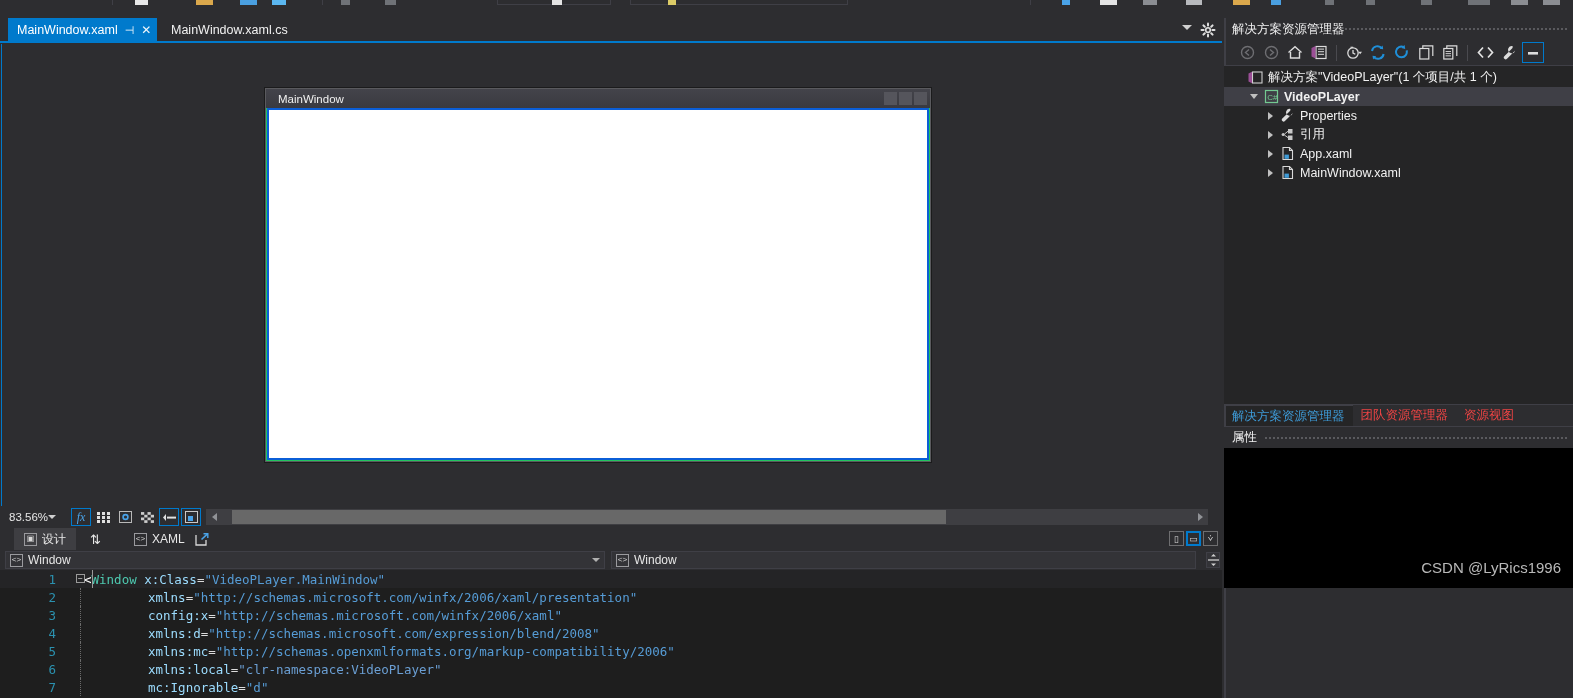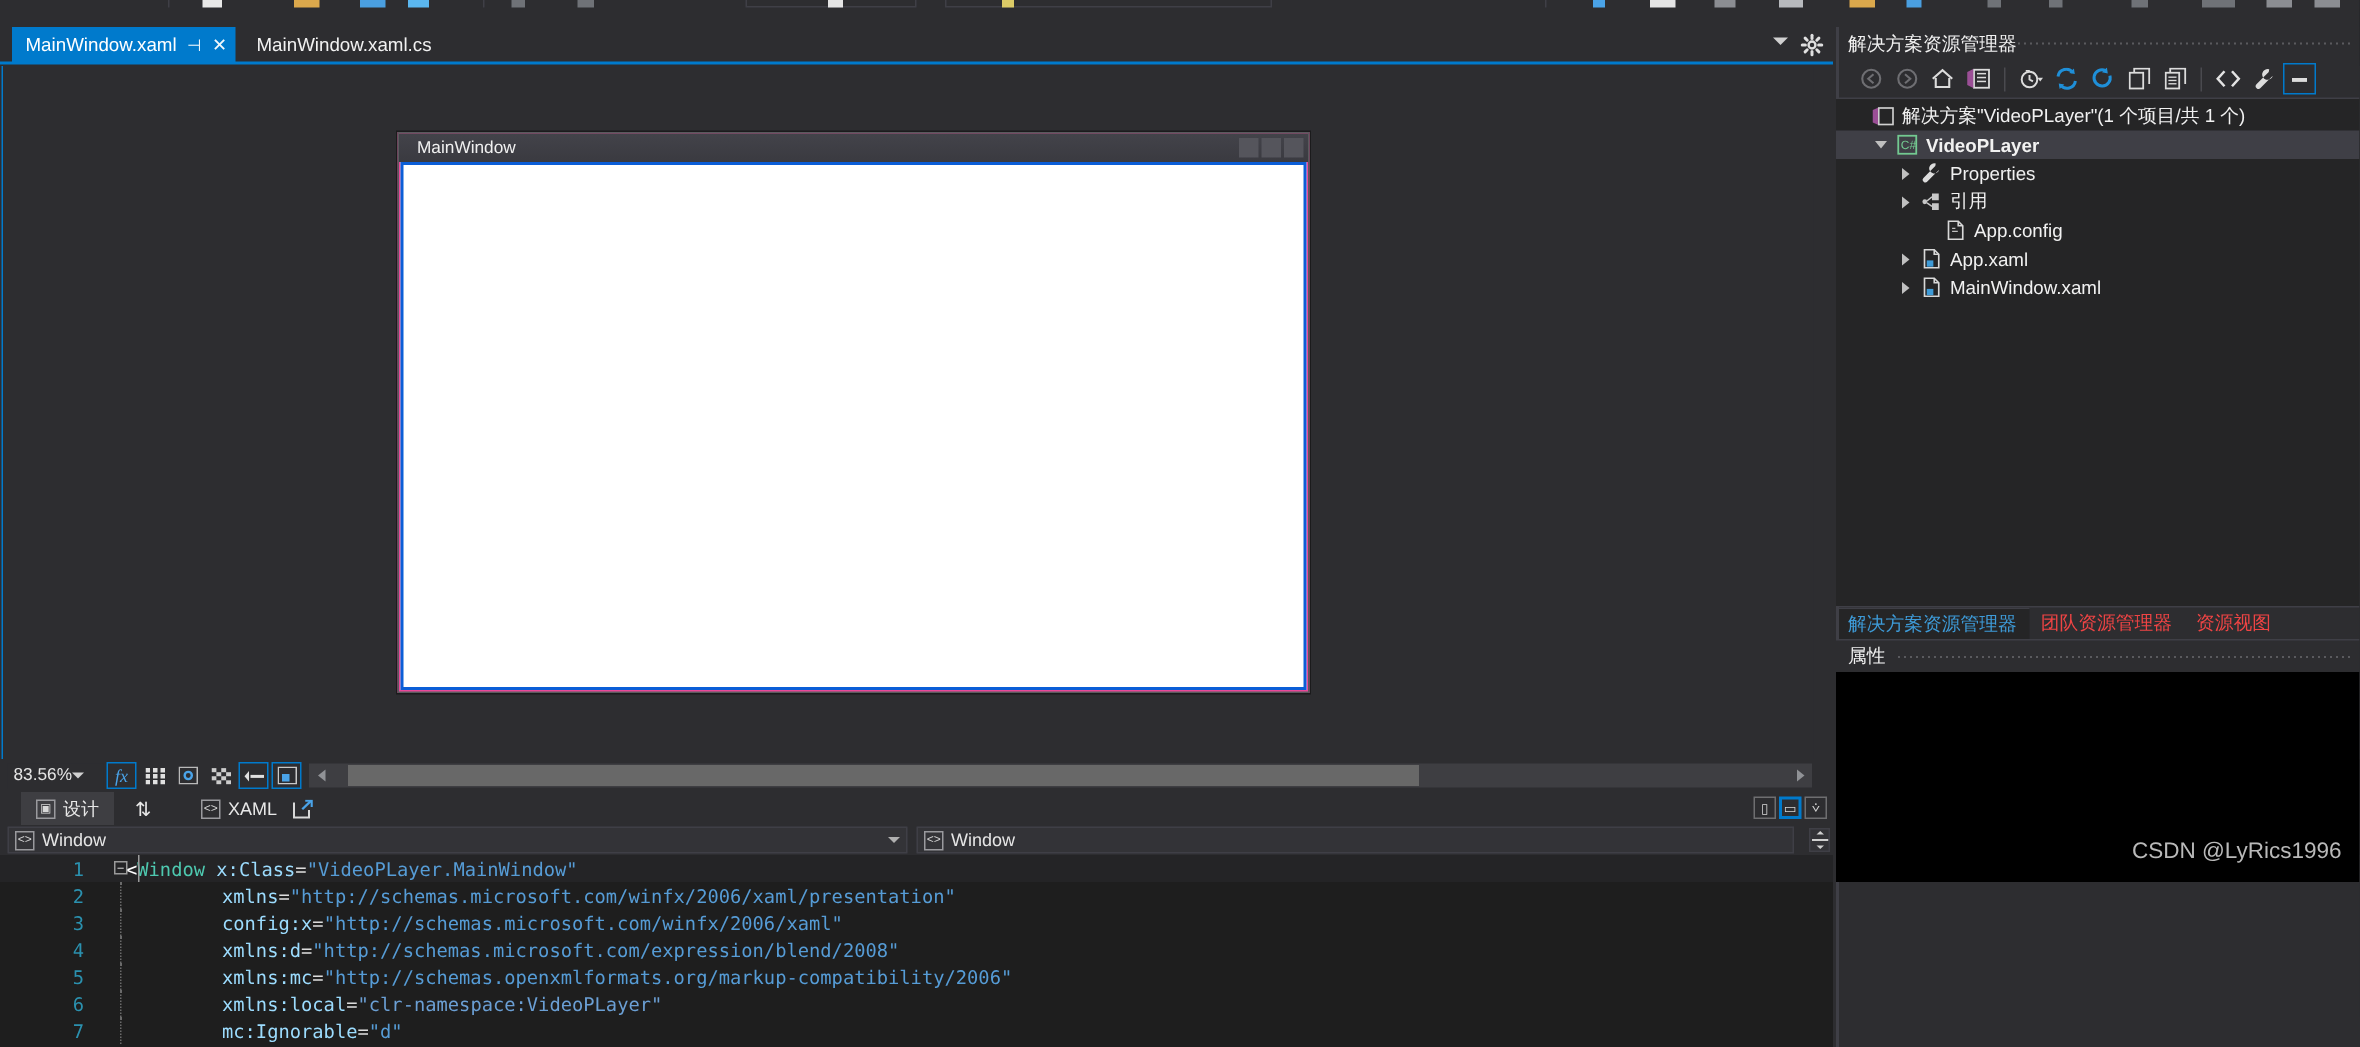--- a/index.html
+++ b/index.html
@@ -83,22 +83,22 @@
     border-right: 0;
     overflow: hidden;
   }
   .designer::before {
     content: ""; position: absolute; left: 0; top: 0; right: 0; bottom: 0;
     background: #2d2d30;
   }
   .preview-window {
     position: absolute;
     left: 263px; top: 44px;
-    width: 608px; height: 374px;
-    background: #ec4899;
+    width: 666px; height: 374px;
+    background: #22c55e;
     border: 1px solid #5a5a5e;
     box-shadow: 0 0 0 1px #1b1b1c;
   }
   .pw-title {
     position: absolute; left: 0; top: 0; height: 19px; width: 100%;
     display: flex; align-items: center;
     color: #f0f0f0; font-size: 11.5px;
     padding-left: 12px;
     background: linear-gradient(#43434a, #3a3a40);
   }
@@ -736,31 +736,20 @@
           <span class="ticon">
             <svg width="15" height="15" viewBox="0 0 15 15">
               <rect x="8" y="2" width="4.5" height="4.5" fill="#c8c8c8"></rect>
               <rect x="8" y="8.5" width="4.5" height="4.5" fill="#c8c8c8"></rect>
               <circle cx="3.2" cy="7.5" r="1.6" fill="#c8c8c8"></circle>
               <path d="M4.6 7 L8 4.2 M4.6 8.2 L8 10.6" stroke="#c8c8c8" stroke-width="1"></path>
             </svg>
           </span>
           <span class="tlabel">引用</span>
         </div>
-        <div class="tnode" style="padding-left: 54px;">
-          <span class="tw"></span>
-          <span class="ticon">
-            <svg width="15" height="15" viewBox="0 0 15 15">
-              <path d="M3 1.5 L9.5 1.5 L12.5 4.5 L12.5 13.5 L3 13.5 Z" fill="none" stroke="#d8d8d8" stroke-width="1.1"></path>
-              <path d="M9.5 1.5 L9.5 4.5 L12.5 4.5" fill="none" stroke="#d8d8d8" stroke-width="1.1"></path>
-              <path d="M5.4 6.2 L7.6 6.2 M5.4 8.2 L9.2 8.2" stroke="#c0c0c0" stroke-width="0.9"></path>
-            </svg>
-          </span>
-          <span class="tlabel">App.config</span>
-        </div>
         <div class="tnode" style="padding-left: 38px;">
           <span class="tw">
             <span class="tri-right"></span>
           </span>
           <span class="ticon">
             <svg width="15" height="15" viewBox="0 0 15 15">
               <path d="M3 1.5 L9.5 1.5 L12.5 4.5 L12.5 13.5 L3 13.5 Z" fill="none" stroke="#d8d8d8" stroke-width="1.1"></path>
               <path d="M9.5 1.5 L9.5 4.5 L12.5 4.5" fill="none" stroke="#d8d8d8" stroke-width="1.1"></path>
               <rect x="4.5" y="8.6" width="4.4" height="4.2" fill="#3e9bd8"></rect>
             </svg>

